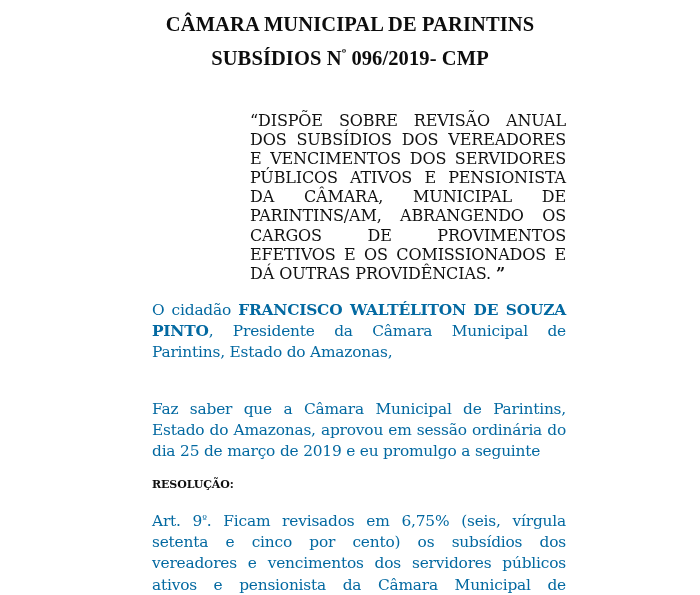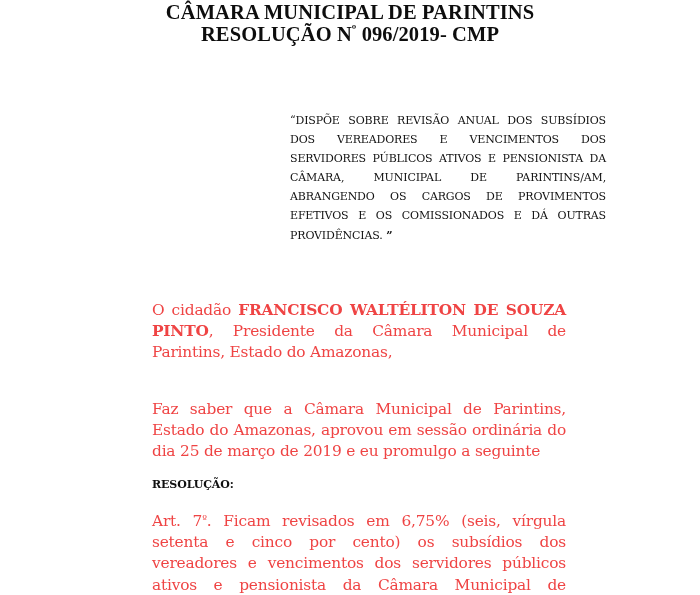--- a/index.html
+++ b/index.html
@@ -34,54 +34,53 @@
   }
 
   .doc-title,
   .doc-subtitle {
     font-family: "Liberation Serif", "DejaVu Serif", serif;
     font-weight: bold;
     font-size: 20.5px;
     line-height: 22px;
     letter-spacing: 0.1px;
     color: #0d0d0d;
-    margin: 0;
+    margin: 12px;
     white-space: nowrap;
   }
 
   
   .quote-block {
     position: absolute;
     left: 250px;
     top: 111px;
     width: 316px;
     font-family: "DejaVu Serif", "Liberation Serif", serif;
-    font-size: 11px;
+    font-size: 16px;
     line-height: 19.1px;
     text-align: justify;
     text-align-last: left;
     color: #111111;
     letter-spacing: -0.15px;
     word-spacing: 0.2px;
-    margin-left: 40px;
   }
 
   .quote-block .close-quote {
     font-weight: bold;
   }
 
   
   .para {
     position: absolute;
     font-family: "DejaVu Serif", "Liberation Serif", serif;
     font-size: 15.4px;
     line-height: 21.2px;
     text-align: justify;
     text-align-last: left;
-    color: #ef4444;
+    color: #0369a1;
     letter-spacing: -0.2px;
   }
 
   .para b,
   .para strong {
     font-weight: bold;
   }
 
   #para-cidadao  { left: 152px; top: 300px;  width: 414px; }
   #para-fazsaber { left: 152px; top: 399px;  width: 414px; }
@@ -111,26 +110,26 @@
     line-height: 0;
   }
 </style>
 </head>
 <body>
 
 <div class="page">
 
   <div class="title-block">
     <div class="doc-title">CÂMARA MUNICIPAL DE PARINTINS</div>
-    <div class="doc-subtitle"><span>RESOLUÇÃO N</span><span class="sup">º</span><span> 096/2019- CMP</span></div>
+    <div class="doc-subtitle"><span>SUBSÍDIOS N</span><span class="sup">º</span><span> 096/2019- CMP</span></div>
   </div>
 
   <div class="quote-block"><span>“DISPÕE SOBRE REVISÃO ANUAL DOS SUBSÍDIOS DOS VEREADORES E VENCIMENTOS DOS SERVIDORES PÚBLICOS ATIVOS E PENSIONISTA DA CÂMARA, MUNICIPAL DE PARINTINS/AM, ABRANGENDO OS CARGOS DE PROVIMENTOS EFETIVOS E OS COMISSIONADOS E DÁ OUTRAS PROVIDÊNCIAS. </span><span class="close-quote">”</span></div>
 
   <div class="para" id="para-cidadao"><span>O cidadão </span><b>FRANCISCO WALTÉLITON DE SOUZA PINTO</b><span>, Presidente da Câmara Municipal de Parintins, Estado do Amazonas,</span></div>
 
   <div class="para" id="para-fazsaber">Faz saber que a Câmara Municipal de Parintins, Estado do Amazonas, aprovou em sessão ordinária do dia 25 de março de 2019 e eu promulgo a seguinte</div>
 
   <div class="heading-resolucao">RESOLUÇÃO:</div>
 
-  <div class="para" id="para-art1"><span>Art. 7</span><span class="sup">º</span><span>. </span><span>Ficam revisados em 6,75% (seis, vírgula setenta e cinco por cento) os subsídios dos vereadores e vencimentos dos servidores públicos ativos e pensionista da Câmara Municipal de Parintins, Estado do Amazonas, a partir do mês</span></div>
+  <div class="para" id="para-art1"><span>Art. 9</span><span class="sup">º</span><span>. </span><span>Ficam revisados em 6,75% (seis, vírgula setenta e cinco por cento) os subsídios dos vereadores e vencimentos dos servidores públicos ativos e pensionista da Câmara Municipal de Parintins, Estado do Amazonas, a partir do mês</span></div>
 
 </div>
 
 </body></html>

